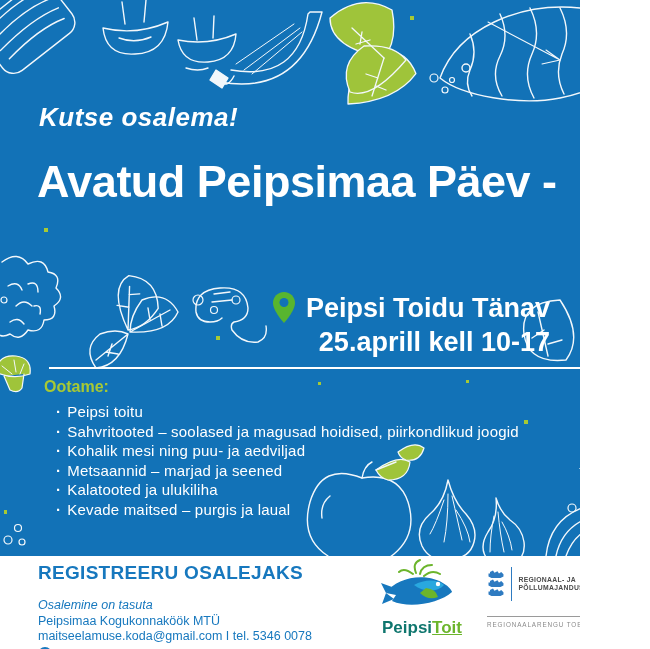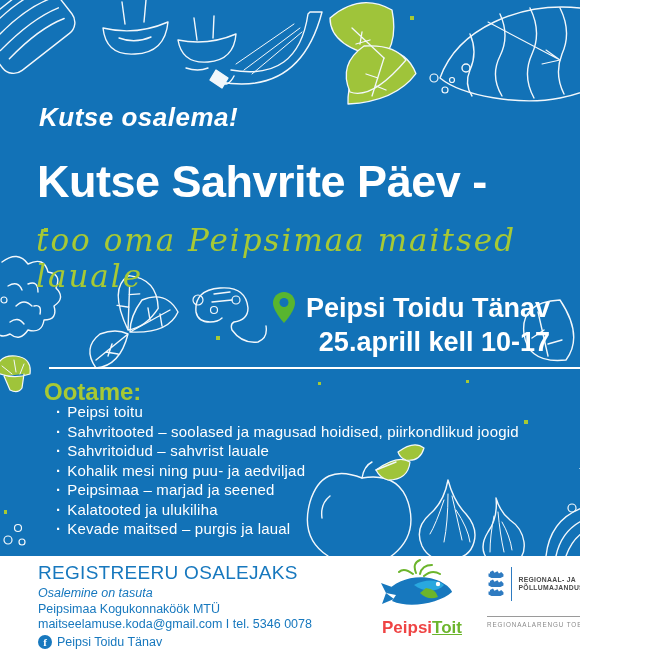--- a/index.html
+++ b/index.html
@@ -11,37 +11,37 @@
   .invite { position:absolute; left:39px; top:102px; color:#fff; font-size:26px; font-weight:600; font-style:italic; letter-spacing:0.5px; }
   .title { position:absolute; left:37px; top:156px; color:#fff; font-size:45px; font-weight:700; letter-spacing:-0.5px; }
   .tagline { position:absolute; left:36px; top:222px; color:#A7C934; font-size:31px; font-style:italic; font-family:"DejaVu Serif", serif; letter-spacing:2px; }
 
   .location { position:absolute; right:30px; top:291px; text-align:right; color:#fff; }
   .loc-line1 { display:flex; align-items:center; justify-content:flex-end; gap:10px; }
   .loc-text { font-size:27px; font-weight:700; line-height:34px; }
 
   .divider { position:absolute; left:49px; top:367px; width:572px; height:2px; background:#fff; }
 
-  .expect-heading { position:absolute; left:44px; top:378px; color:#A7C934; font-size:24px; font-weight:700; }
+  .expect-heading { position:absolute; left:44px; top:378px; color:#A7C934; font-size:16px; font-weight:700; }
   .expect-list { position:absolute; left:44px; top:402px; list-style:none;margin-left:12px; }
   .expect-list li { color:#fff; font-size:15px; line-height:19.5px; font-weight:400; letter-spacing:0.2px; }
   .expect-list .bullet { margin-right:6px; font-weight:700; }
 
   .footer { position:absolute; left:0; bottom:0; width:650px; height:93px; background:#fff; }
   .footer-left { position:absolute; left:38px; top:6px; }
-  .register-heading { color:#1778BE; font-size:19px; font-weight:400; letter-spacing:0.3px; margin-bottom:2px; }
+  .register-heading { color:#1778BE; font-size:19px; font-weight:700; letter-spacing:0.3px; margin-bottom:14px; }
   .footer-line { color:#1778BE; font-size:12.5px; line-height:15.5px; }
   .footer-line.italic { font-style:italic; }
   .fb-row { display:flex; align-items:center; gap:5px; margin-top:2px; }
   .fb-icon { width:14px; height:14px; border-radius:50%; background:#1778BE; color:#fff; font-size:11px; font-weight:700; display:flex; align-items:center; justify-content:center; line-height:14px; font-family:"Liberation Serif", serif; }
   .fb-label { color:#1778BE; font-size:12.5px; }
 
   .pt-logo { position:absolute; left:372px; top:3px; width:100px; text-align:center; }
   .pt-logo-text { font-size:17px; font-weight:700; margin-top:-3px; }
-  .pt-blue { color:#ef4444;text-align:right; }
+  .pt-blue { color:#0f766e;text-align:right; }
   .pt-green { color:#6CB52C;text-decoration:underline; }
 
   .ministry { position:absolute; left:487px; top:10px; width:150px; }
   .ministry-top { display:flex; align-items:center; gap:6px; }
   .ministry-bar { width:2px; height:34px; background:#2E7BC1; }
   .ministry-name { color:#4a4a4a; font-size:6.8px; font-weight:700; letter-spacing:0.3px; line-height:8.5px; }
   .ministry-sub-wrap { margin-top:14px; }
   .ministry-rule { width:140px; height:1px; background:#9a9a9a; margin-bottom:4px; }
   .ministry-sub { color:#8a8a8a; font-size:6.3px; letter-spacing:0.9px; }
 </style>
@@ -177,43 +177,41 @@
       <rect x="524" y="420" width="4" height="4"></rect>
       <rect x="216" y="336" width="4" height="4"></rect>
       <rect x="466" y="380" width="3" height="3"></rect>
       <rect x="588" y="104" width="3" height="3"></rect>
       <rect x="4" y="510" width="3" height="4"></rect>
       <rect x="318" y="382" width="3" height="3"></rect>
     </g>
   </svg>
 
   <div class="invite">Kutse osalema!</div>
-  <div class="title">Kutse Sahvrite Päev -</div>
-  <div class="tagline">too oma Peipsimaa maitsed lauale</div>
+  <div class="title">Avatud Peipsimaa Päev -</div>
 
   <div class="location">
     <div class="loc-line1">
       <svg width="24" height="34" viewBox="0 0 24 34">
         <path d="M12,1 C5.5,1 1,6 1,12 C1,20 12,32 12,32 C12,32 23,20 23,12 C23,6 18.5,1 12,1 Z" fill="#58B52F"></path>
         <circle cx="12" cy="11.5" r="4.5" fill="#1272B7"></circle>
       </svg>
       <span class="loc-text">Peipsi Toidu Tänav</span>
     </div>
     <div class="loc-text">25.aprill kell 10-17</div>
   </div>
 
   <div class="divider"></div>
 
   <div class="expect-heading">Ootame:</div>
   <ul class="expect-list">
     <li><span class="bullet">·</span><span>Peipsi toitu</span></li>
     <li><span class="bullet">·</span><span>Sahvritooted – soolased ja magusad hoidised, piirkondlikud joogid</span></li>
-    <li><span class="bullet">·</span><span>Sahvritoidud – sahvrist lauale</span></li>
     <li><span class="bullet">·</span><span>Kohalik mesi ning puu- ja aedviljad</span></li>
-    <li><span class="bullet">·</span><span>Peipsimaa – marjad ja seened</span></li>
+    <li><span class="bullet">·</span><span>Metsaannid – marjad ja seened</span></li>
     <li><span class="bullet">·</span><span>Kalatooted ja ulukiliha</span></li>
     <li><span class="bullet">·</span><span>Kevade maitsed – purgis ja laual</span></li>
   </ul>
 
   <div class="footer">
     <div class="footer-left">
       <div class="register-heading">REGISTREERU OSALEJAKS</div>
       <div class="footer-line italic">Osalemine on tasuta</div>
       <div class="footer-line">Peipsimaa Kogukonnaköök MTÜ</div>
       <div class="footer-line">maitseelamuse.koda@gmail.com I tel. 5346 0078</div>

